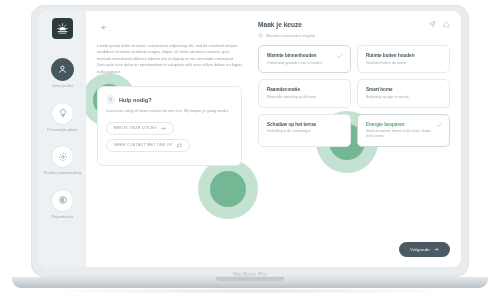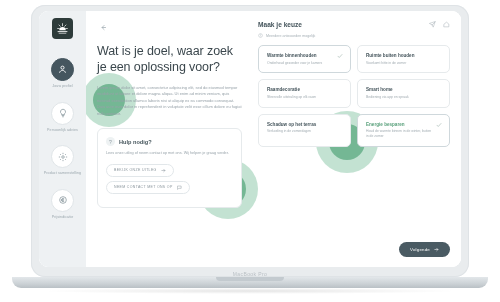--- a/index.html
+++ b/index.html
@@ -344,21 +344,20 @@
 
         <div class="left-col">
 
           <div class="back-btn">
             <svg width="7" height="7" viewBox="0 0 24 24" fill="none" stroke="currentColor" stroke-width="2.4" stroke-linecap="round" stroke-linejoin="round">
               <polyline points="14,5 7,12 14,19"></polyline>
               <line x1="7" y1="12" x2="19" y2="12"></line>
             </svg>
           </div>
 
-          <div class="headline">Wat is je doel, waar zoek je een oplossing voor?</div>
 
           <div class="body-copy">Lorem ipsum dolor sit amet, consectetur adipiscing elit, sed do eiusmod tempor incididunt ut labore et dolore magna aliqua. Ut enim ad minim veniam, quis nostrud exercitation ullamco laboris nisi ut aliquip ex ea commodo consequat. Duis aute irure dolor in reprehenderit in voluptate velit esse cillum dolore eu fugiat nulla pariatur.</div>
 
           <div class="help-card">
             <div class="help-head">
               <div class="help-icon">?</div>
               <div class="help-title">Hulp nodig?</div>
             </div>
             <div class="help-text">Lees onze uitleg of neem contact op met ons. Wij helpen je graag verder.</div>
 

